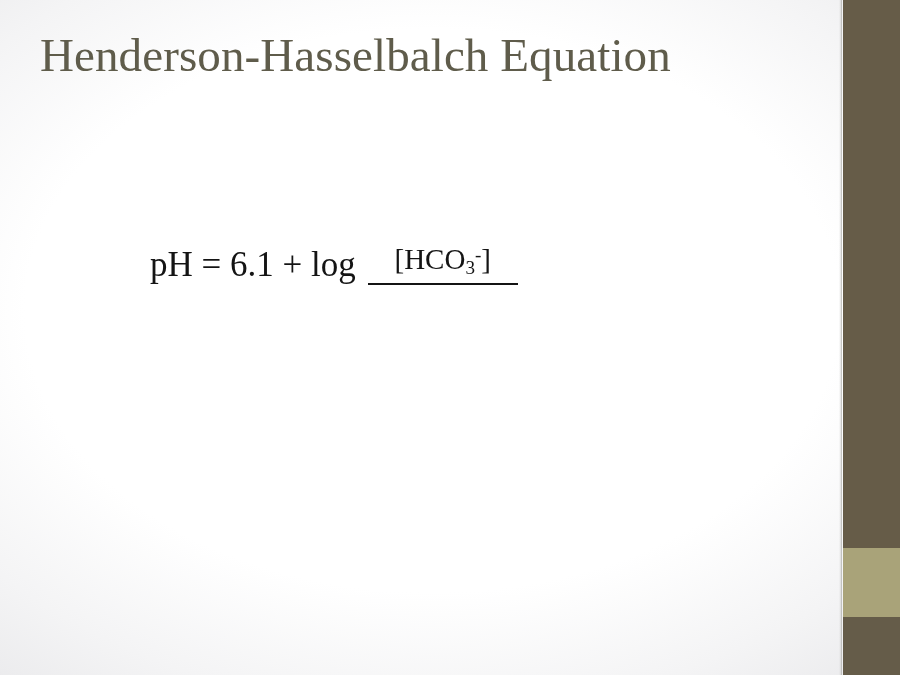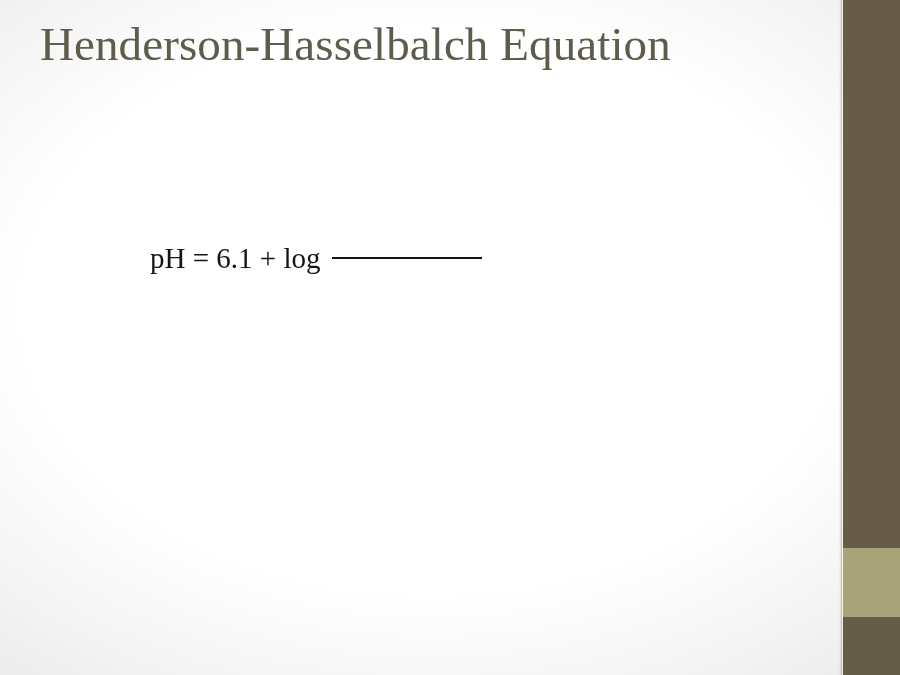--- a/index.html
+++ b/index.html
@@ -35,21 +35,21 @@
          rgba(255,255,255,1) 58%,
          rgba(244,244,245,1) 82%,
          rgba(234,234,236,1) 100%);
     pointer-events: none;
   }
 
   
   #title-block {
     position: absolute;
     left: 40px;
-    top: 12px;
+    top: 23px;
     width: 640px;
   }
   #slide-title {
     margin: 0;
     font-family: "Liberation Serif", "DejaVu Serif", serif;
     font-size: 47px;
     line-height: 1.37;
     font-weight: 400;
     color: #5f5c4b;
     letter-spacing: 0.1px;
@@ -62,21 +62,21 @@
     left: 150px;
     top: 242px;
     width: 620px;
     display: flex;
     align-items: center;
     justify-content: flex-start;
     color: #101010;
     font-family: "Liberation Serif", "DejaVu Serif", serif;
   }
   #equation-lhs {
-    font-size: 29px;
+    font-size: 35px;
     line-height: 1;
     color: #141414;
     white-space: pre;
     padding-top: 2px;
   }
   #fraction {
     display: inline-flex;
     flex-direction: column;
     align-items: center;
     margin-left: 12px;
@@ -144,20 +144,21 @@
   <div id="title-block">
     <h1 id="slide-title" style="color: rgb(95, 92, 75);">Henderson-Hasselbalch Equation</h1>
   </div>
 
   <div id="equation-block" style="color: rgb(20, 20, 20);">
 
     <span id="equation-lhs">pH = 6.1 + log</span>
 
     <span id="fraction">
 
+      <span id="fraction-numerator"><span>[</span><span>HCO</span><span class="sub">3</span><span class="sup">-</span><span>]</span></span>
 
       <span id="fraction-bar"></span>
 
 
     </span>
   </div>
 
   <div id="sidebar">
     <div id="sidebar-edge-line"></div>
     <div class="sidebar-band" id="sidebar-band-top" style="background: rgb(102, 92, 72);"></div>

